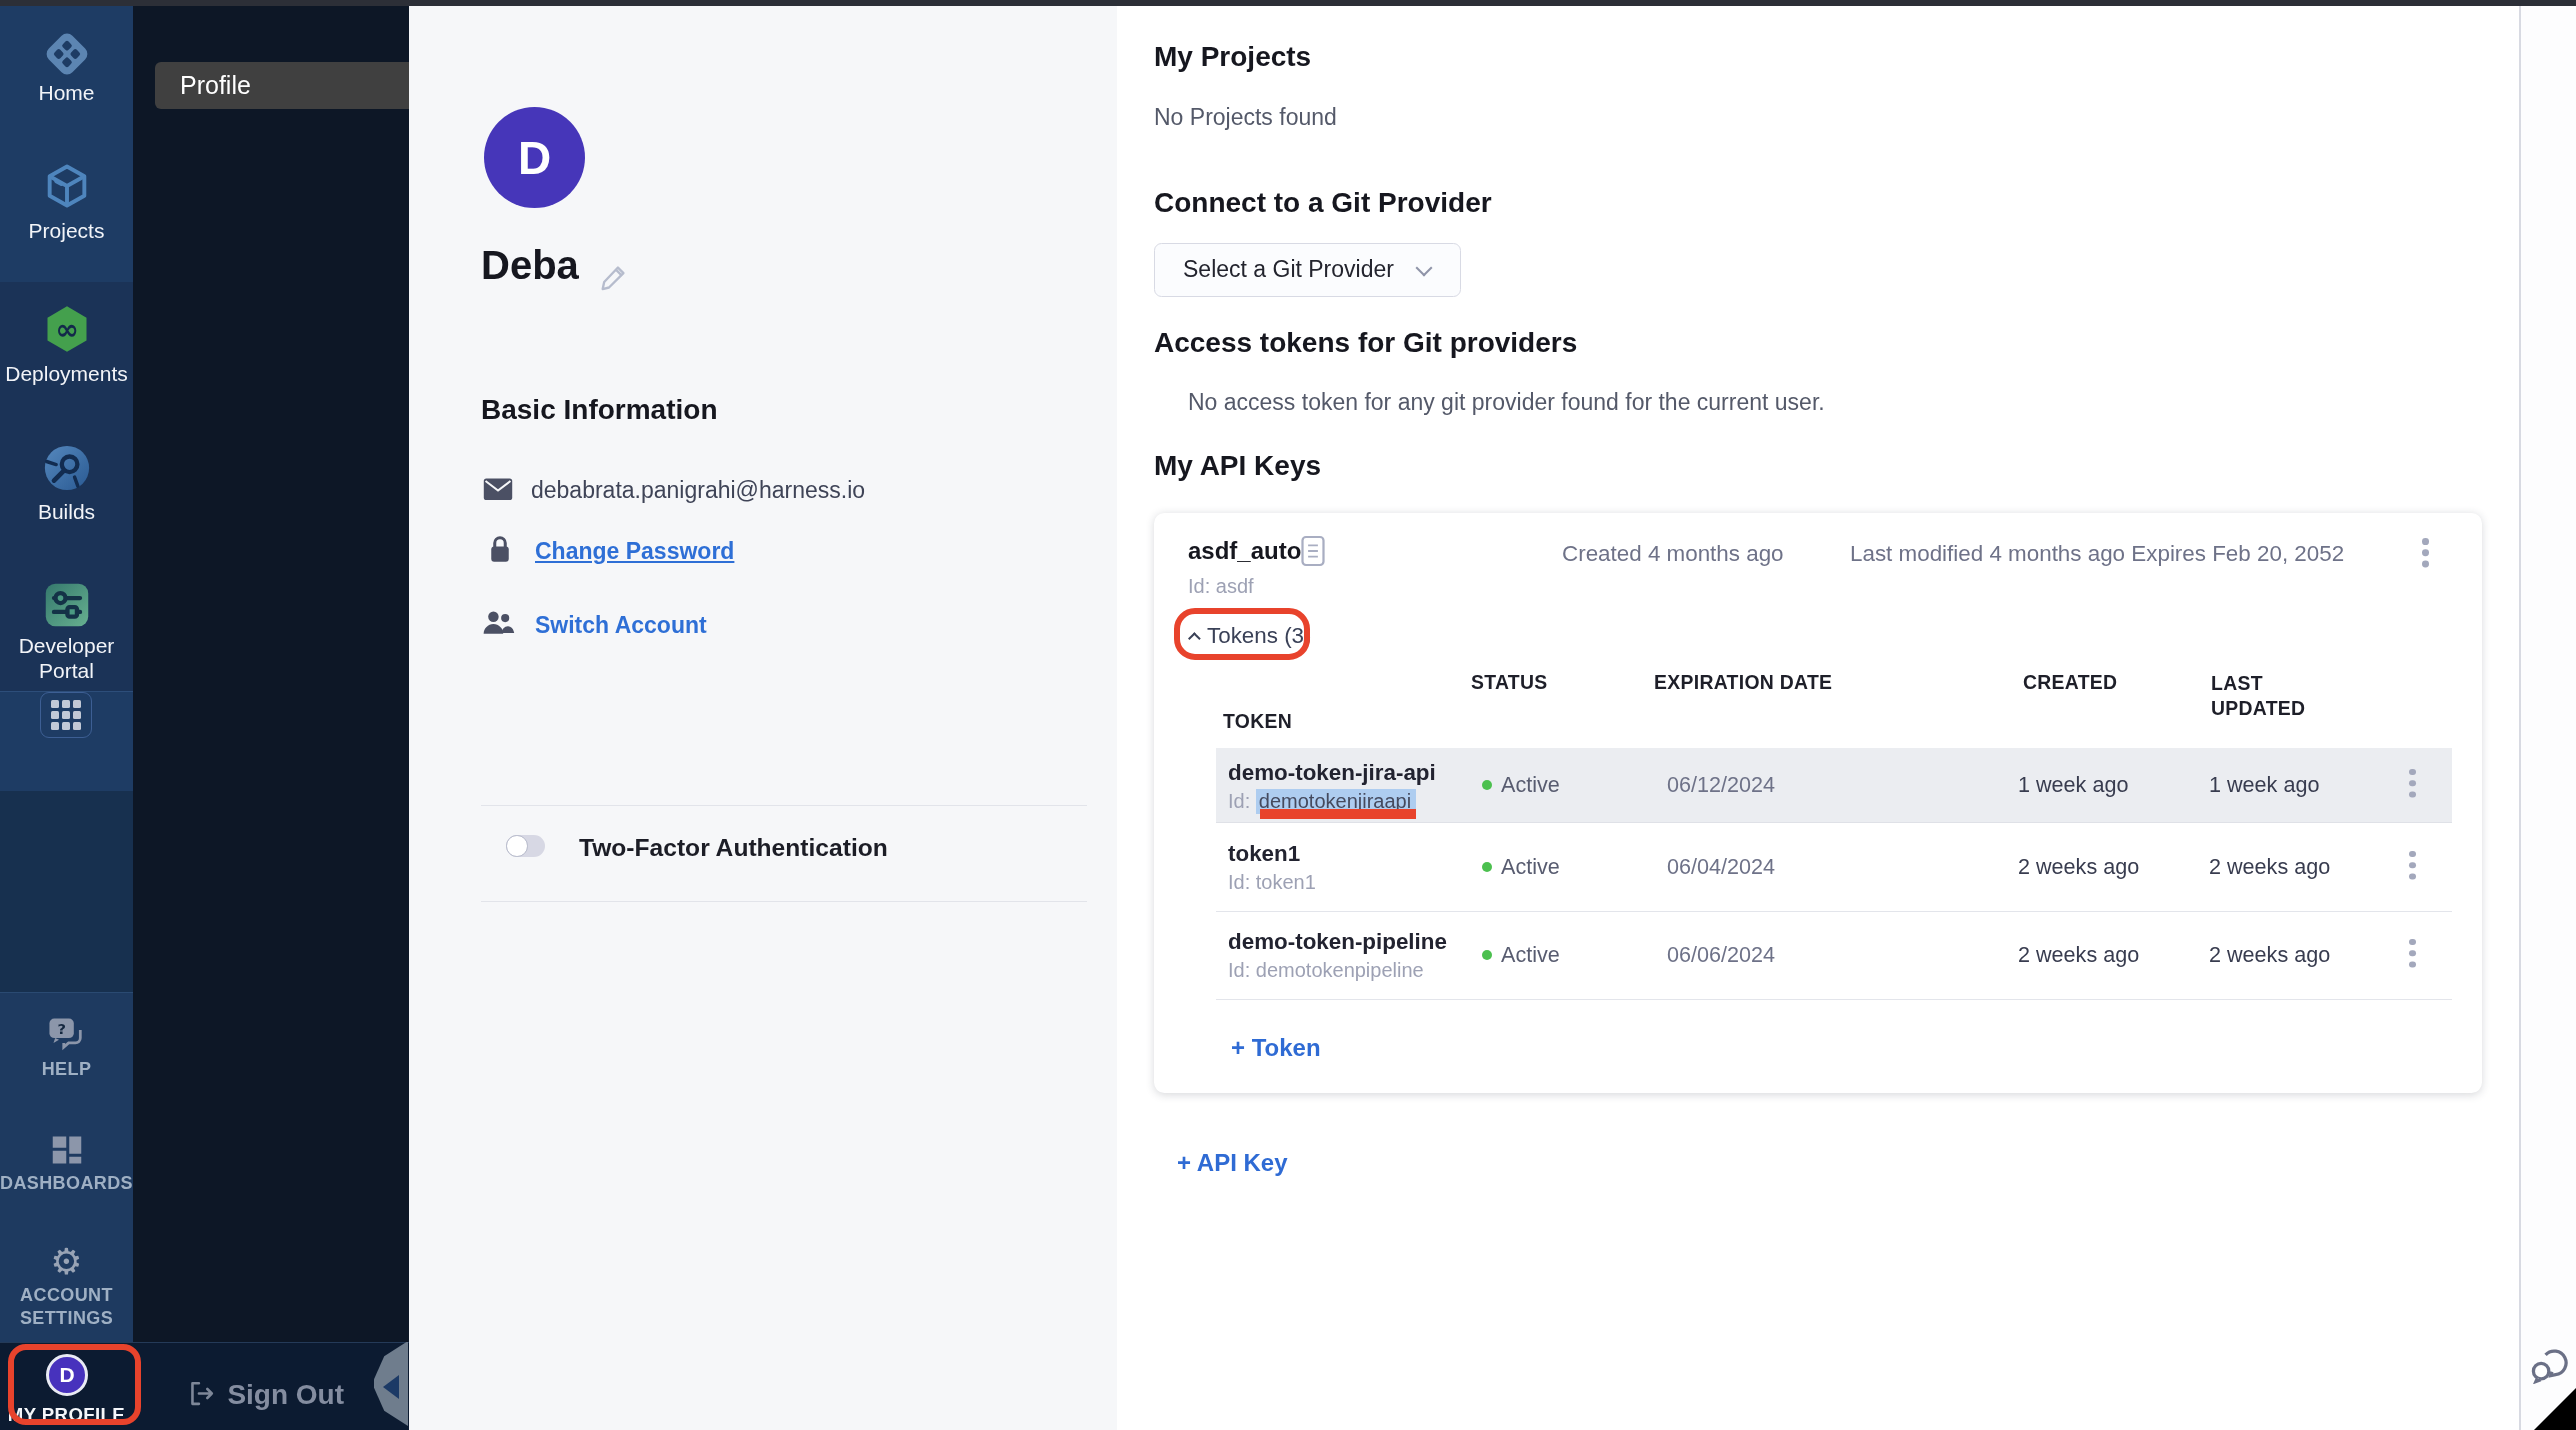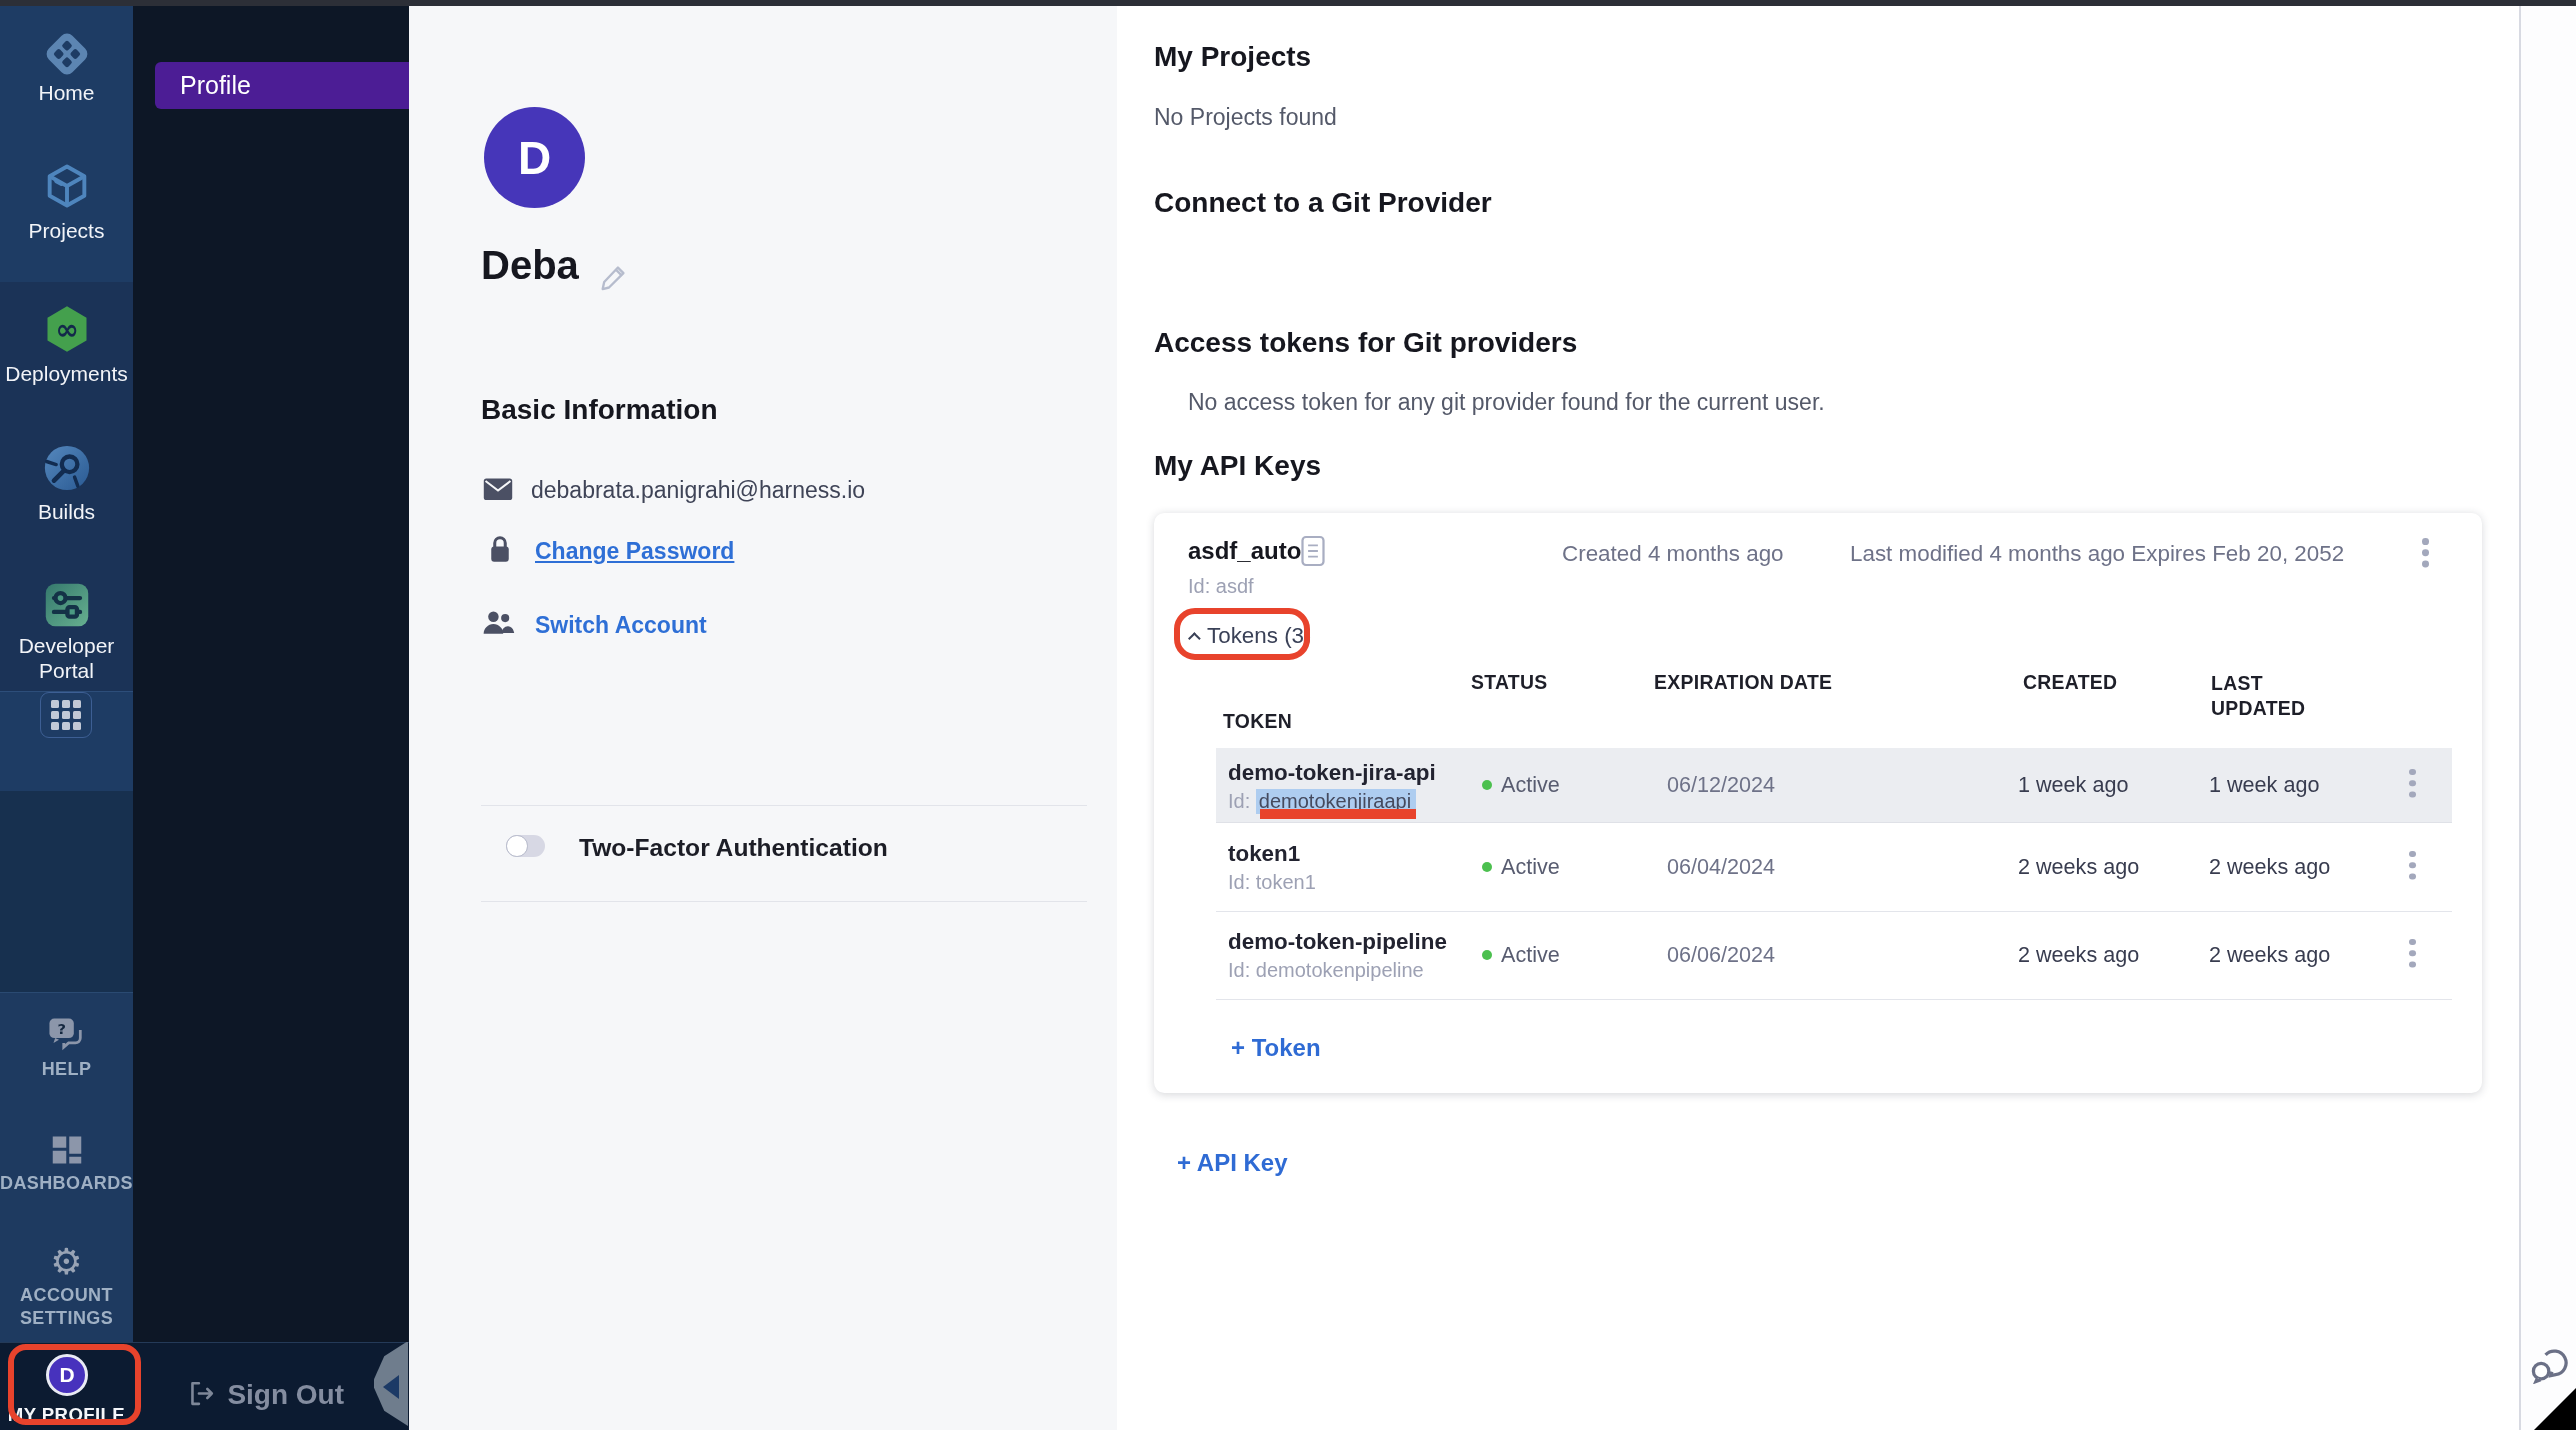--- a/index.html
+++ b/index.html
@@ -42,21 +42,21 @@
   .myprofile-label { left:0; top:1404px; width:133px; text-align:center; color:#f4f6fa; font-size:18.6px; font-weight:600; letter-spacing:0.4px; }
   .signout { left:186px; top:1378px; display:flex; align-items:center; gap:10.4px; cursor:pointer; }
   .signout-label { color:#848da0; font-size:28px; font-weight:600; }
   .collapse-tag { left:374px; top:1341px; width:34px; height:85px; background:#6f7d8d;
     clip-path:polygon(100% 0, 30% 18%, 0 45%, 0 55%, 30% 82%, 100% 100%); cursor:pointer; }
   .collapse-tri { left:383px; top:1375px; width:0; height:0;
     border-top:12.7px solid transparent; border-bottom:12.7px solid transparent; border-right:16.4px solid #1c3a66; }
 
   
   .secondary { left:133px; top:6px; width:276px; height:1336px; background:#0d1726; }
-  .profile-tab { left:155px; top:62px; width:254px; height:47px; background:#4c1d95; border-radius:6px 0 0 6px;
+  .profile-tab { left:155px; top:62px; width:254px; height:47px; background:#404040; border-radius:6px 0 0 6px;
     color:#ffffff; font-size:25px; font-weight:500; line-height:47px; padding-left:25px; cursor:pointer; }
 
   
   .profile-panel { left:409px; top:6px; width:709px; height:1424px; background:#f6f7f9; }
   .avatar-big { left:484px; top:107px; width:101px; height:101px; border-radius:50%; background:#4636b9;
     display:flex; align-items:center; justify-content:center; color:#fff; font-size:46px; font-weight:700; }
   .user-name { left:481px; top:243px; font-size:40px; font-weight:700; color:#16171f; }
   .pencil { left:598px; top:260px; }
   .section-title { left:481px; top:394px; font-size:28px; font-weight:700; color:#16171f; }
   .email-row-icon { left:483px; top:478px; }
@@ -341,20 +341,24 @@
   </div>
   <div class="abs tfa-label">Two-Factor Authentication</div>
   <div class="abs divider div2"></div>
 
   <div class="abs main-bg"></div>
 
   <div class="abs h-main h-projects">My Projects</div>
   <div class="abs t-body t-noprojects">No Projects found</div>
 
   <div class="abs h-main h-git">Connect to a Git Provider</div>
+  <div class="abs select-box">
+    <span class="select-label">Select a Git Provider</span>
+    <span class="chev-down"></span>
+  </div>
 
   <div class="abs h-main h-tokens">Access tokens for Git providers</div>
   <div class="abs t-body t-notokens">No access token for any git provider found for the current user.</div>
 
   <div class="abs h-main h-apikeys">My API Keys</div>
 
   <div class="abs card"></div>
   <div class="abs key-name">asdf_auto</div>
   <div class="abs copy-icon">
     <svg width="28" height="36" viewBox="0 0 20 25" fill="none" stroke="#a9aec2" stroke-width="1.6">

